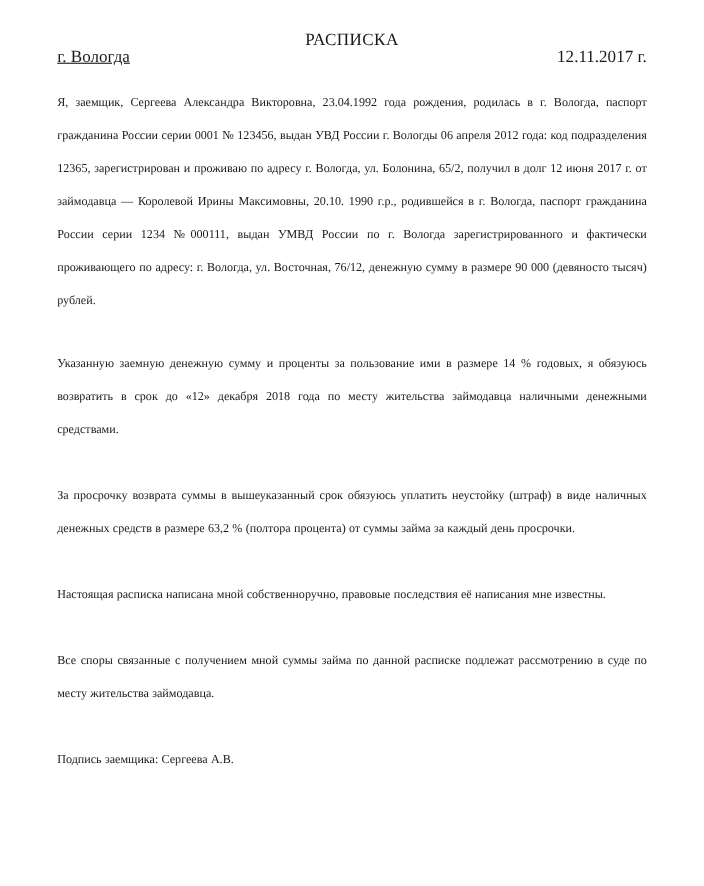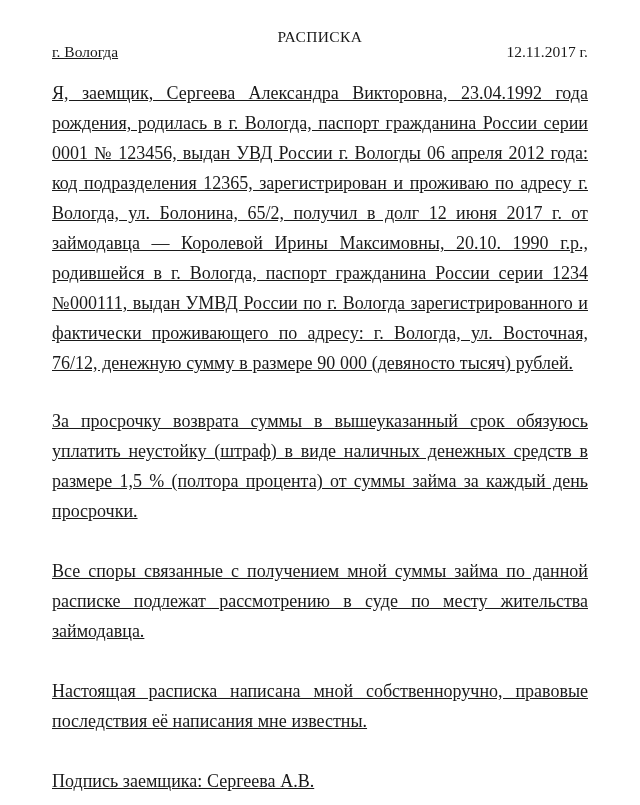--- a/index.html
+++ b/index.html
@@ -51,28 +51,27 @@
   .header-date {
     white-space: nowrap;
   }
   .body-block {
     position: absolute;
     top: 78px;
     left: 52px;
     width: 536px;
   }
   .para {
-    font-size: 18px;
+    font-size: 11px;
     line-height: 30px;
     text-align: justify;
     text-justify: inter-word;
     margin: 0 0 30px 0;
     hyphens: none;
     word-spacing: 0.2px;
-    text-decoration: underline;
   }
   .para:last-child {
     margin-bottom: 0;
   }
   .para-signature {
     text-align: left;
   }
   .para-intro {
     margin-bottom: 28px;
   }
@@ -84,19 +83,20 @@
 
   <div class="doc-title">РАСПИСКА</div>
 
   <div class="header-row">
     <div class="header-city">г. Вологда</div>
     <div class="header-date">12.11.2017 г.</div>
   </div>
 
   <div class="body-block">
     <p class="para para-intro">Я, заемщик, Сергеева Александра Викторовна, 23.04.1992  года рождения, родилась в  г. Вологда, паспорт гражданина России серии 0001 № 123456, выдан УВД России г. Вологды 06 апреля 2012 года: код подразделения 12365, зарегистрирован и проживаю по адресу г. Вологда, ул. Болонина, 65/2, получил  в долг 12 июня  2017 г. от займодавца — Королевой Ирины Максимовны, 20.10. 1990 г.р., родившейся в г. Вологда, паспорт гражданина России серии 1234 №000111, выдан УМВД России по г. Вологда зарегистрированного и фактически проживающего по адресу:  г. Вологда, ул. Восточная, 76/12, денежную сумму в размере 90 000 (девяносто тысяч) рублей.</p>
-    <p class="para">За просрочку возврата суммы в вышеуказанный срок  обязуюсь уплатить неустойку (штраф) в виде наличных денежных средств в размере 1,5 % (полтора процента) от  суммы займа за каждый день просрочки.</p>
+    <p class="para">Указанную заемную денежную сумму и проценты за пользование ими   в размере 14 % годовых, я обязуюсь возвратить в срок до «12» декабря 2018 года по месту жительства займодавца наличными денежными средствами.</p>
+    <p class="para">За просрочку возврата суммы в вышеуказанный срок  обязуюсь уплатить неустойку (штраф) в виде наличных денежных средств в размере 63,2 % (полтора процента) от  суммы займа за каждый день просрочки.</p>
+    <p class="para">Настоящая расписка написана мной собственноручно, правовые последствия её написания мне известны.</p>
     <p class="para">Все споры связанные с получением мной суммы займа по данной расписке подлежат рассмотрению в суде по месту жительства займодавца.</p>
-    <p class="para">Настоящая расписка написана мной собственноручно, правовые последствия её написания мне известны.</p>
     <p class="para para-signature">Подпись заемщика:  Сергеева А.В.</p>
   </div>
 
 </div>
 
 </body></html>

